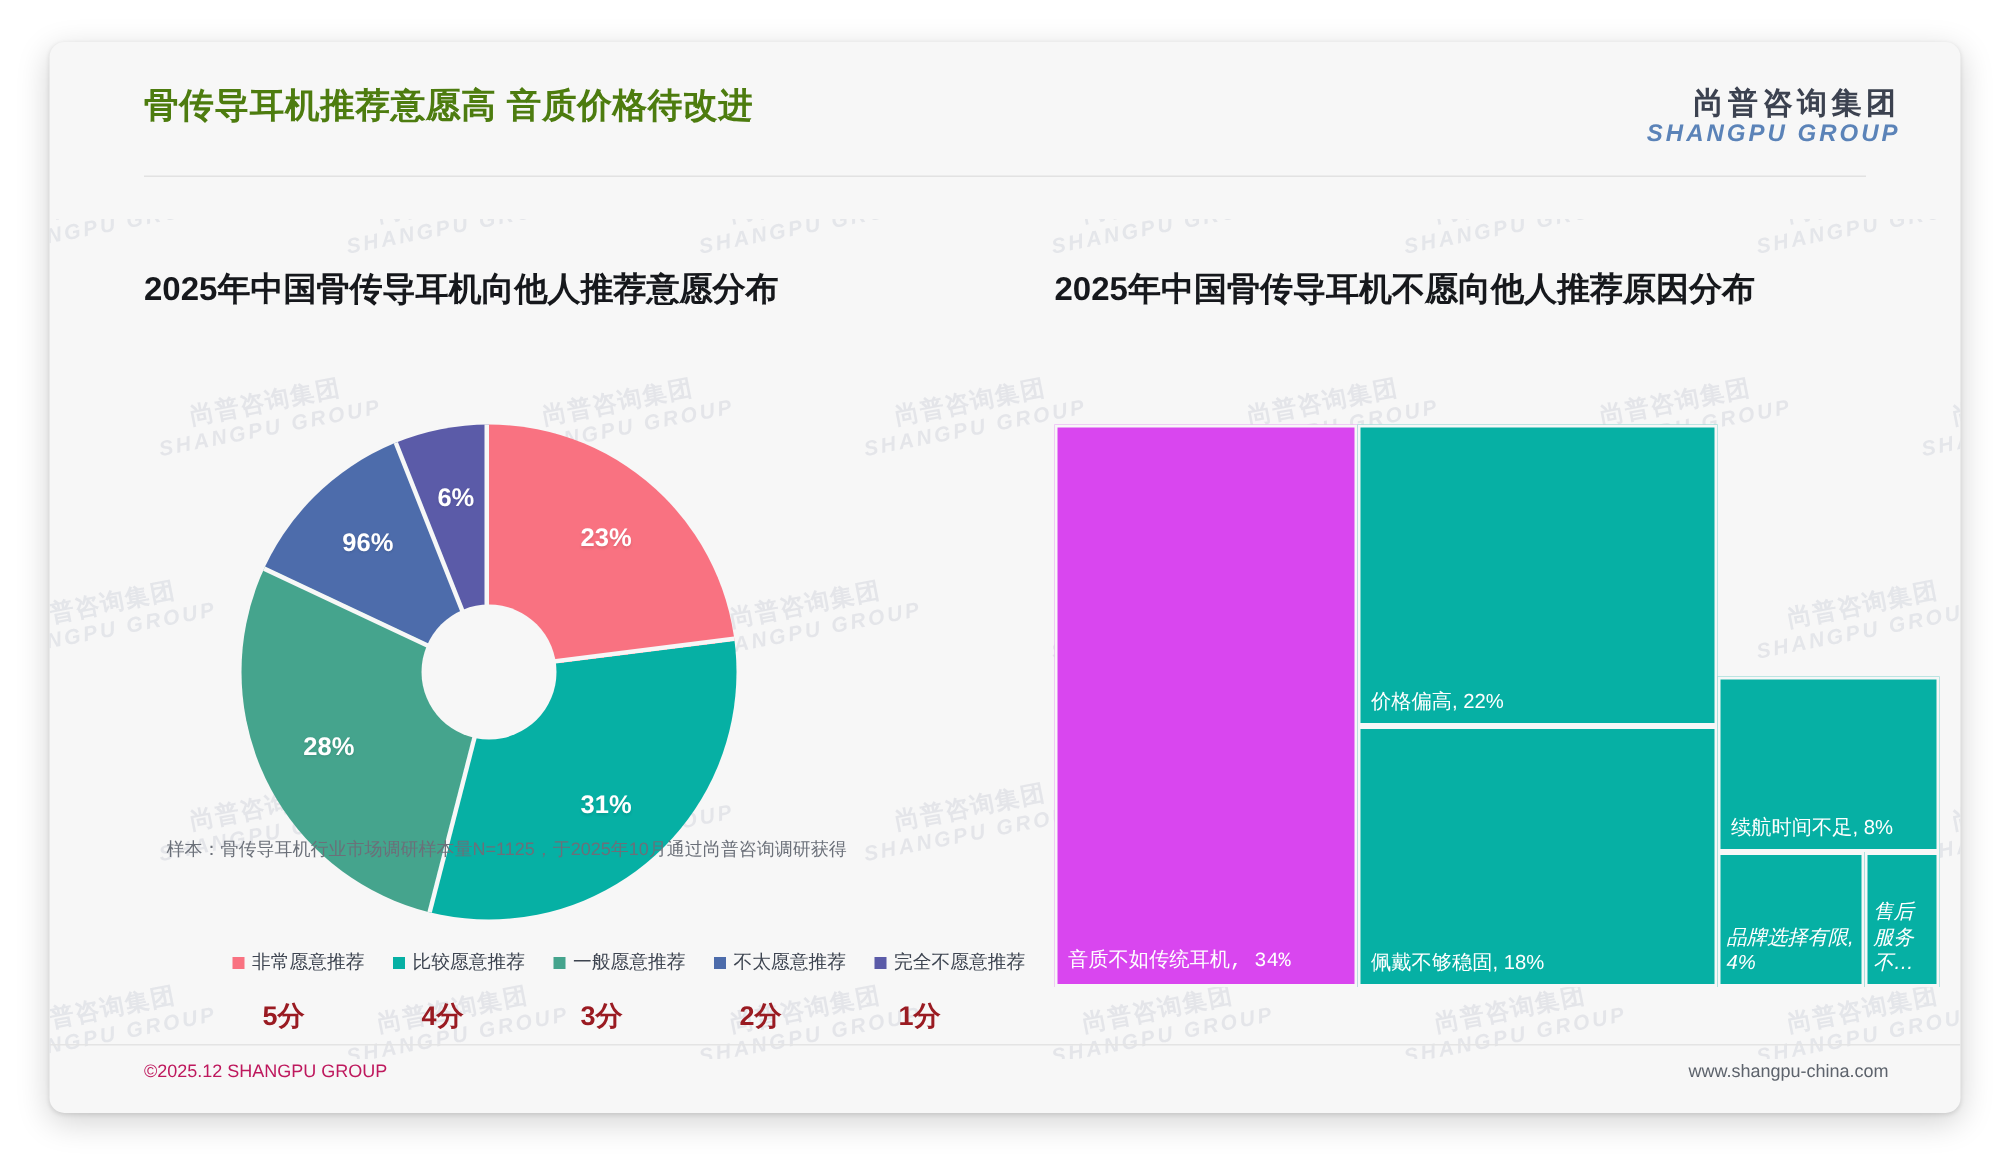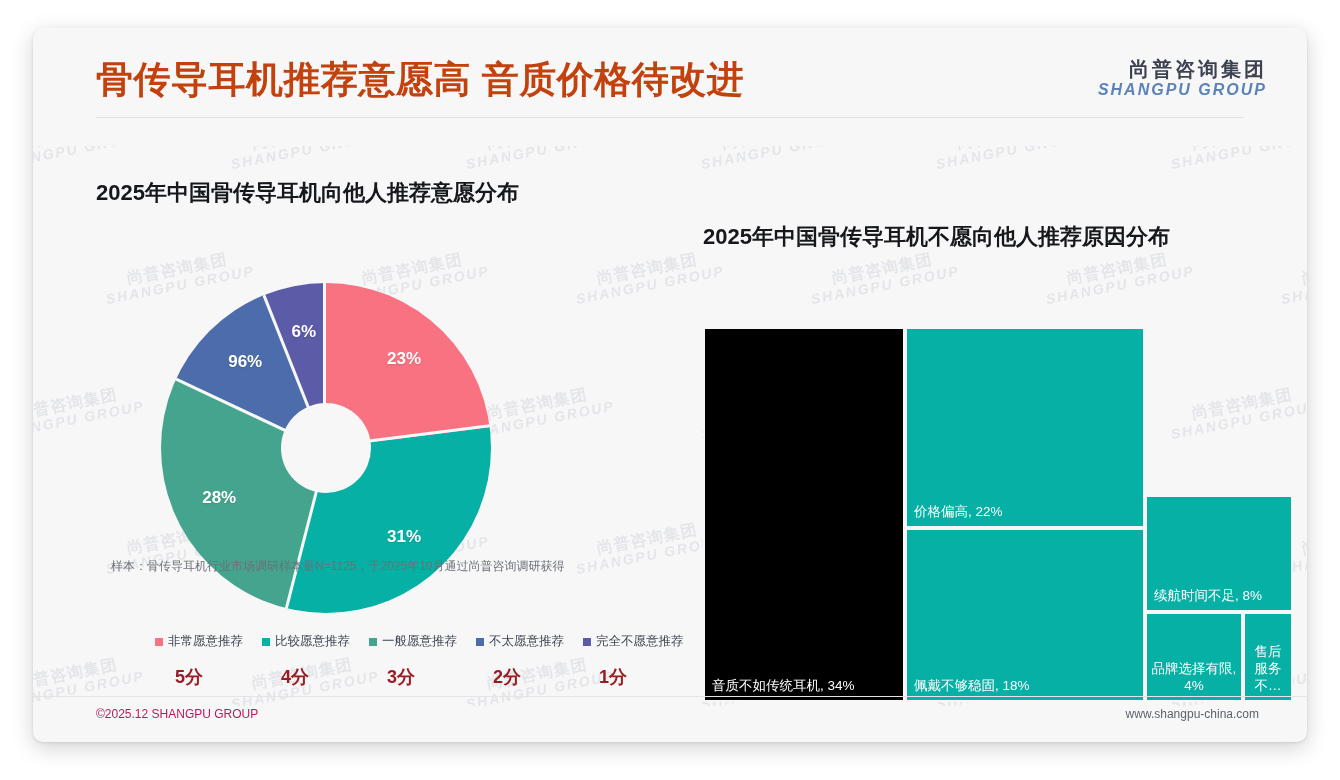--- a/index.html
+++ b/index.html
@@ -37,21 +37,21 @@
   }
   .wm .cn { font-size: 16px; letter-spacing: 1px; display: block; }
   .wm .en { font-size: 14px; letter-spacing: 2px; display: block; font-style: italic; }
 
   
   .header {
     position: absolute; left: 0; top: 0; width: 1274px; height: 90px; z-index: 3;
   }
   .main-title {
     position: absolute; left: 63px; top: 27px;
-    font-size: 37px; font-weight: 700; color: #c2410c;
+    font-size: 23px; font-weight: 700; color: #4d7c0f;
     letter-spacing: .5px; white-space: nowrap;
   }
   .logo {
     position: absolute; right: 40px; top: 30px;
     text-align: right; line-height: 1.15;
   }
   .logo .logo-cn {
     font-size: 20px; font-weight: 700; color: #3c4250; letter-spacing: 3px;
     display: block;
   }
@@ -63,21 +63,21 @@
     position: absolute; left: 63px; top: 89px; width: 1148px; height: 1px;
     background: #e2e2e2;
   }
 
   
   .panel { position: absolute; z-index: 3; }
   .panel-title {
     font-size: 22px; font-weight: 700; color: #16181c; white-space: nowrap;
   }
   #panel-left  { left: 63px;  top: 150px; width: 580px; }
-  #panel-right { left: 670px; top: 150px; width: 580px; margin-top: 44px; }
+  #panel-right { left: 670px; top: 150px; width: 580px; }
   #panel-right .panel-title { text-align: left; }
 
   
   .donut-wrap {
     position: absolute; left: 65px; top: 105px; width: 330px; height: 330px;
   }
   .donut {
     position: absolute; inset: 0;
     border-radius: 50%;
   }
@@ -125,21 +125,21 @@
   }
   .tm-cell {
     position: absolute;
     border: 2px solid #f7f7f7;
     overflow: hidden;
   }
   .tm-label {
     position: absolute; left: 7px; right: 5px; bottom: 5px;
     color: #ffffff; font-size: 13.5px; line-height: 1.25;
   }
-  .tm-label.center { text-align: center; left: 4px; right: 4px; }
+  .tm-label.center { text-align: left; left: 4px; right: 4px; font-style: italic; }
 
   
   .footnote {
     position: absolute; left: 78px; top: 530px;
     font-size: 12px; color: #6b7079; white-space: nowrap; z-index: 3;
   }
   .footer-rule {
     position: absolute; left: 0; top: 668px; width: 1274px; height: 1px;
     background: #e4e4e4; z-index: 3;
   }
@@ -338,21 +338,21 @@
         <div class="score-cell">4分</div>
         <div class="score-cell">3分</div>
         <div class="score-cell">2分</div>
         <div class="score-cell">1分</div>
       </div>
   </div>
 
   <div class="panel" id="panel-right">
     <div class="panel-title">2025年中国骨传导耳机不愿向他人推荐原因分布</div>
     <div class="treemap" id="treemap">
-        <div class="tm-cell" style="left: 0px; top: 0px; width: 202.016px; height: 375px; background: #000000;">
+        <div class="tm-cell" style="left: 0px; top: 0px; width: 202.016px; height: 375px; background: #d946ef; font-family: Liberation Mono, monospace;">
           <div class="tm-label">音质不如传统耳机, 34%</div>
         </div>
         <div class="tm-cell" style="left: 202.016px; top: 0px; width: 240.012px; height: 201px; background: rgb(6, 176, 164);">
           <div class="tm-label">价格偏高, 22%</div>
         </div>
         <div class="tm-cell" style="left: 202.016px; top: 201px; width: 240.012px; height: 174px; background: rgb(6, 176, 164);">
           <div class="tm-label">佩戴不够稳固, 18%</div>
         </div>
         <div class="tm-cell" style="left: 442.028px; top: 168px; width: 147.972px; height: 117px; background: rgb(6, 176, 164);">
           <div class="tm-label">续航时间不足, 8%</div>

